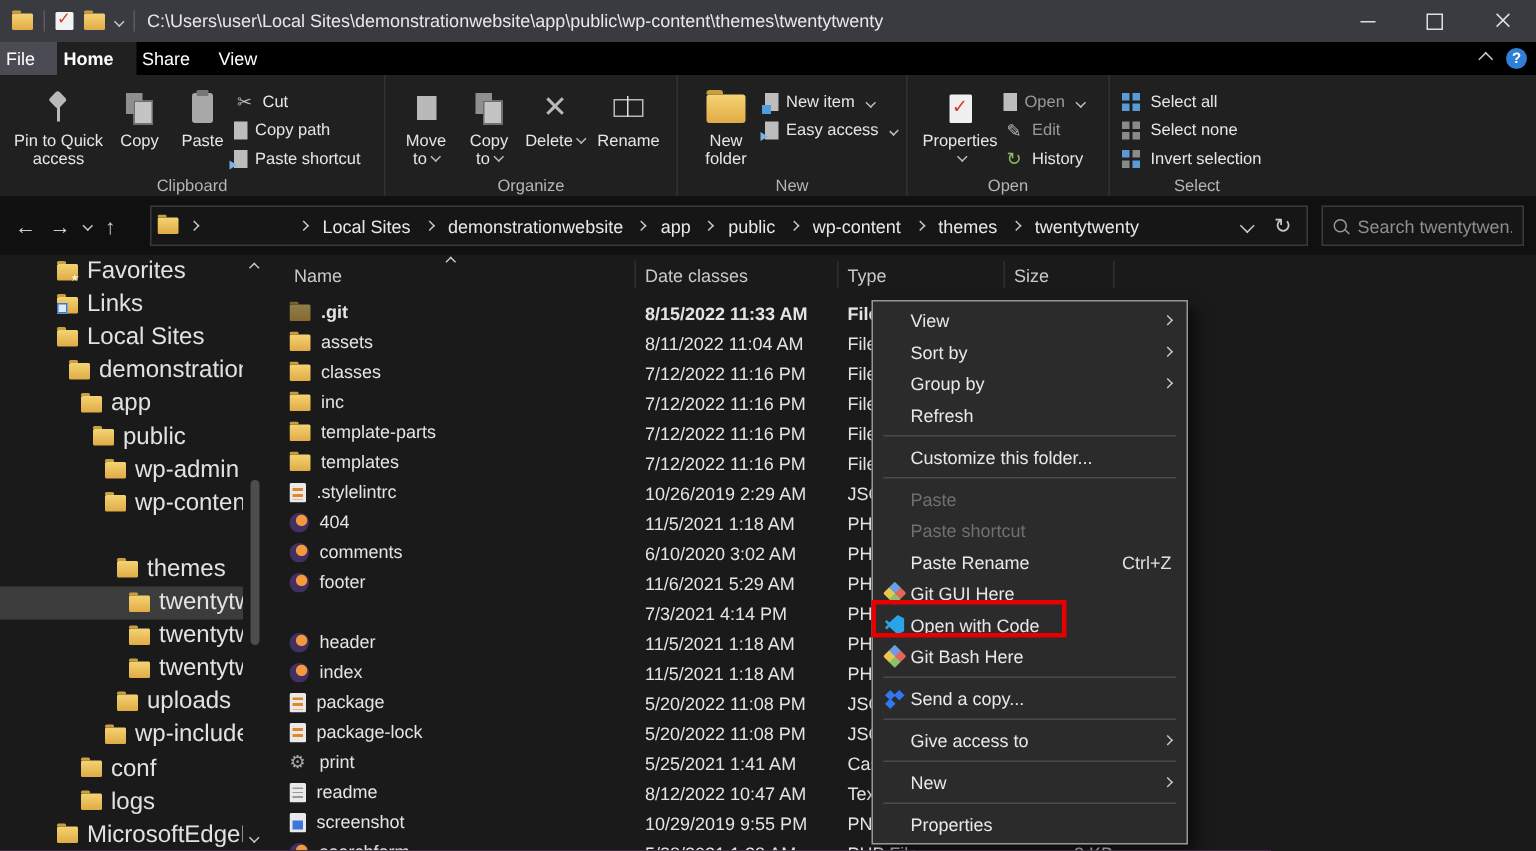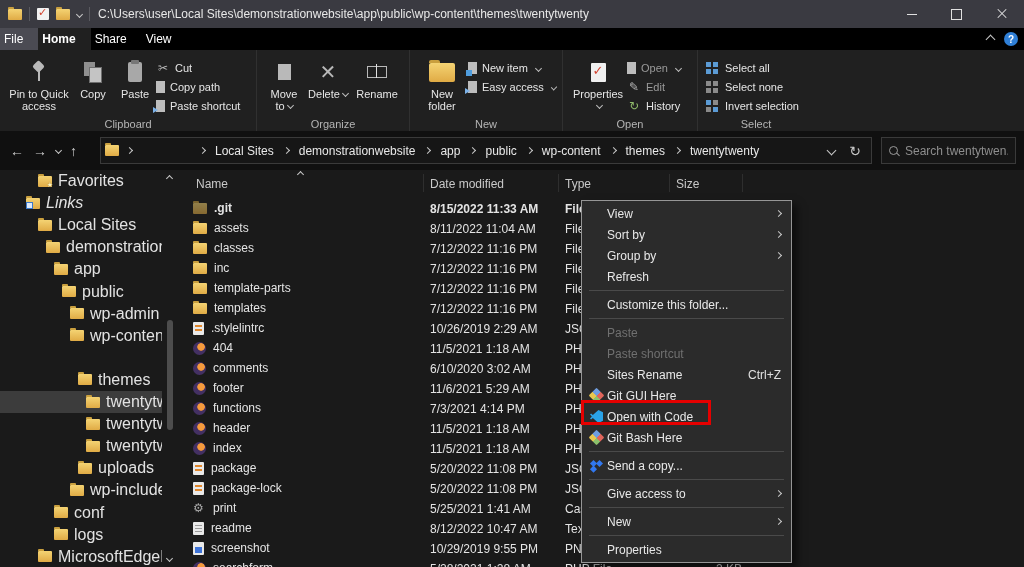--- a/index.html
+++ b/index.html
@@ -212,20 +212,26 @@
       <div class="rgroup-label">Clipboard</div>
     </div>
 
     <div class="rgroup">
       <div class="rbtn big" style="width:36px">
         <span class="ri">
             <span class="ri-doc"></span>
           </span>
         <span><span>Move to</span><span class="caret"></span></span>
       </div>
+      <div class="rbtn big" style="width:36px">
+        <span class="ri">
+            <span class="ri-copy"></span>
+          </span>
+        <span><span>Copy to</span><span class="caret"></span></span>
+      </div>
       <div class="rbtn big" style="width:40px">
         <span class="ri">
             <span class="ri-x">✕</span>
           </span>
         <span><span>Delete</span><span class="caret"></span></span>
       </div>
       <div class="rbtn big" style="width:46px">
         <span class="ri">
             <span class="ri-rename"></span>
           </span>
@@ -357,21 +363,21 @@
     <div class="sidebar" id="tree">
       <div class="side-scroll">
         <span class="chev up tiny arr" style="top:6px"></span>
         <span class="thumb"></span>
         <span class="chev down tiny arr" style="bottom:6px"></span>
       </div>
     <div class="tree-item" style="top: 0px; padding-left: 38px;">
           <span class="i-folder star"></span>
           <span>Favorites</span>
         </div>
-        <div class="tree-item" style="top: 22.1px; padding-left: 26px; font-style: italic;">
+        <div class="tree-item" style="top: 22.1px; padding-left: 38px;">
           <span class="i-folder link"></span>
           <span>Links</span>
         </div>
         <div class="tree-item" style="top: 44.2px; padding-left: 38px;">
           <span class="i-folder"></span>
           <span>Local Sites</span>
         </div>
         <div class="tree-item" style="top: 66.3px; padding-left: 46px;">
           <span class="i-folder"></span>
           <span>demonstrationwebsite</span>
@@ -427,21 +433,21 @@
         <div class="tree-item" style="top: 375.7px; padding-left: 38px;">
           <span class="i-folder"></span>
           <span>MicrosoftEdgeBackups</span>
         </div>
       </div>
 
     <div class="filelist">
       <div class="cols">
         <span class="chev up tiny sort-caret"></span>
         <span class="col-h" style="left:11px">Name</span>
-        <span class="col-h" style="left:245px">Date modified</span>
+        <span class="col-h" style="left:245px">Date classes</span>
         <span class="col-h" style="left:380px">Type</span>
         <span class="col-h" style="left:491px">Size</span>
         <span class="col-sep" style="left:238px"></span>
         <span class="col-sep" style="left:373px"></span>
         <span class="col-sep" style="left:484px"></span>
         <span class="col-sep" style="left:557px"></span>
       </div>
       <div class="rows" id="file-rows">
           <div class="frow" style="top: 0px; font-weight: bold;">
             <span class="cell c-name">
@@ -527,24 +533,20 @@
           <div class="frow" style="top: 180px;">
             <span class="cell c-name">
               <span class="i-php"></span>
               <span>footer</span>
             </span>
             <span class="cell c-date">11/6/2021 5:29 AM</span>
             <span class="cell c-type">PHP File</span>
             <span class="cell c-size"></span>
           </div>
           <div class="frow" style="top: 200px;">
-            <span class="cell c-name">
-              <span class="i-php"></span>
-              <span>functions</span>
-            </span>
             <span class="cell c-date">7/3/2021 4:14 PM</span>
             <span class="cell c-type">PHP File</span>
             <span class="cell c-size"></span>
           </div>
           <div class="frow" style="top: 220px;">
             <span class="cell c-name">
               <span class="i-php"></span>
               <span>header</span>
             </span>
             <span class="cell c-date">11/5/2021 1:18 AM</span>
@@ -653,21 +655,21 @@
       <div class="menu-item disabled">
         <span class="mi-icon"></span>
         <span class="mi-label">Paste</span>
       </div>
       <div class="menu-item disabled">
         <span class="mi-icon"></span>
         <span class="mi-label">Paste shortcut</span>
       </div>
       <div class="menu-item">
         <span class="mi-icon"></span>
-        <span class="mi-label">Sites Rename</span>
+        <span class="mi-label">Paste Rename</span>
         <span class="mi-right">Ctrl+Z</span>
       </div>
       <div class="menu-item">
         <span class="mi-icon">
           <span class="i-git"></span>
         </span>
         <span class="mi-label">Git GUI Here</span>
       </div>
       <div class="menu-item">
         <span class="mi-icon">

